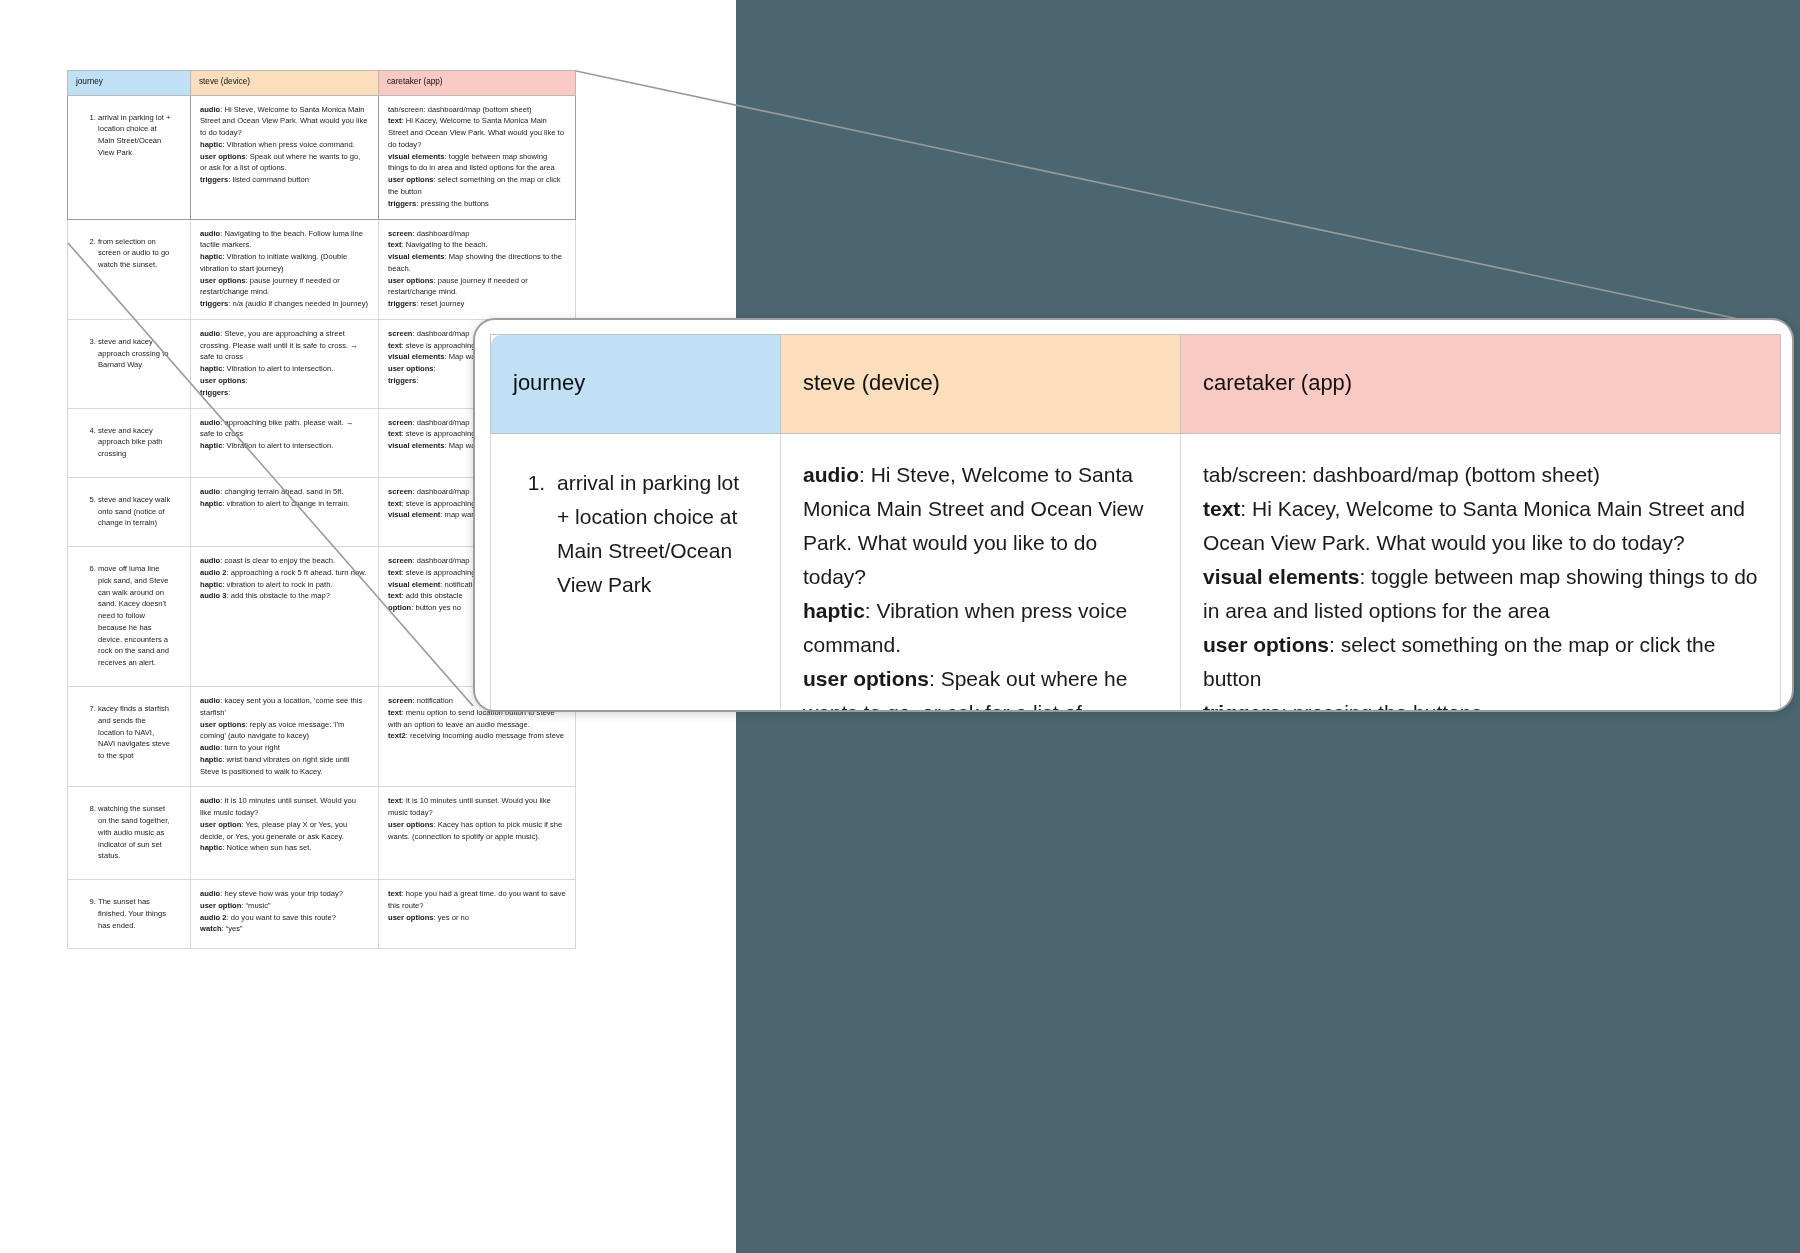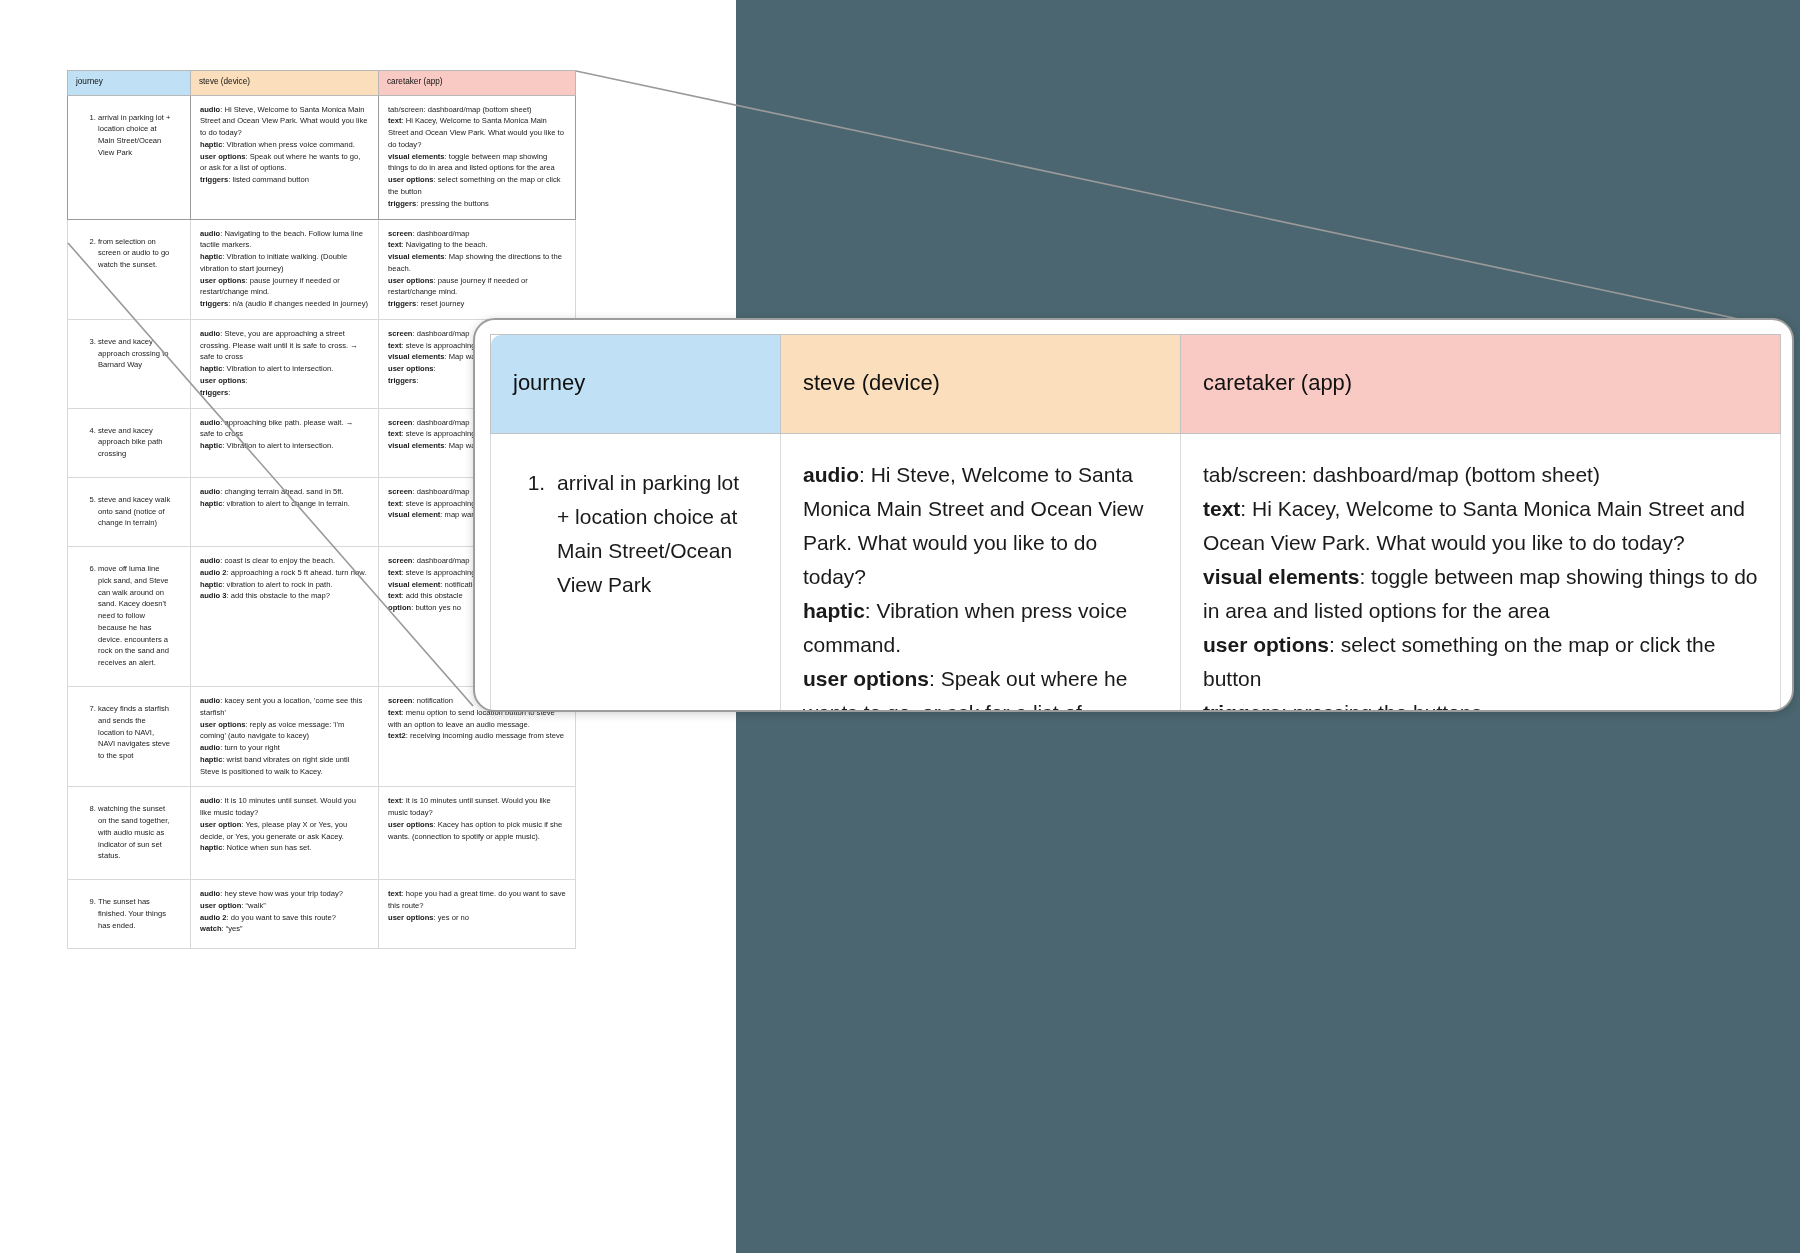--- a/index.html
+++ b/index.html
@@ -263,21 +263,21 @@
         </td>
       </tr>
       <tr>
         <td class="journey-cell">
           <ol class="jlist" start="9">
             <li>The sunset has finished. Your things has ended.</li>
           </ol>
         </td>
         <td>
           <div class="kv"><b>audio</b><span>: hey steve how was your trip today?</span></div>
-          <div class="kv"><b>user option</b><span>: “walk”</span></div>
+          <div class="kv"><b>user option</b><span>: “music”</span></div>
           <div class="kv"><b>audio 2</b><span>: do you want to save this route?</span></div>
           <div class="kv"><b>watch</b><span>: “yes”</span></div>
         </td>
         <td>
           <div class="kv"><b>text</b><span>: hope you had a great time. do you want to save this route?</span></div>
           <div class="kv"><b>user options</b><span>: yes or no</span></div>
         </td>
       </tr>
     </tbody>
 </table>

